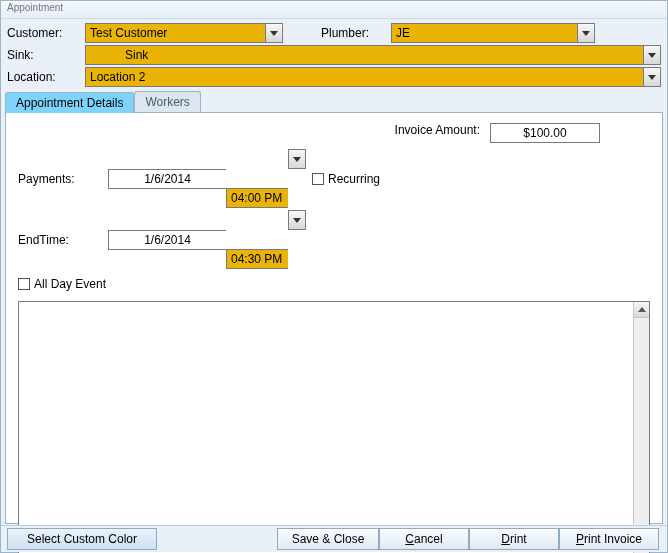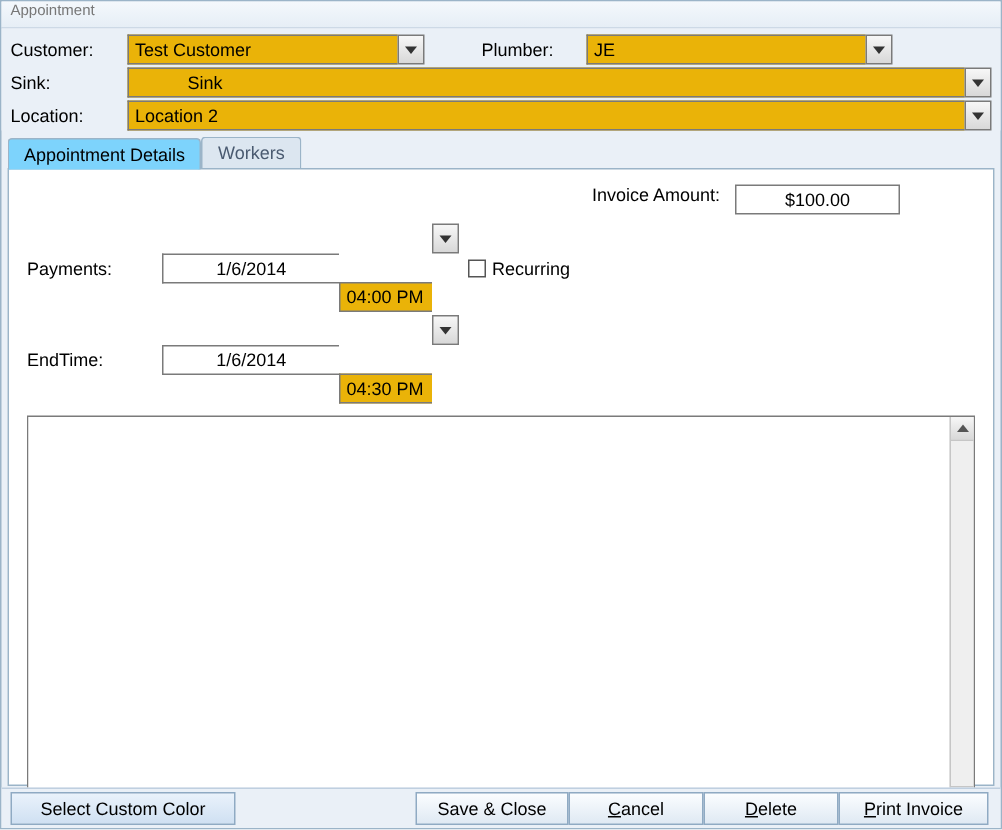--- a/index.html
+++ b/index.html
@@ -116,20 +116,26 @@
         <div class="time-lbl">EndTime:</div>
         <input class="date-input" value="1/6/2014" style="">
         <div class="combo time-combo">
           <input value="04:30 PM" style="">
           <div class="dropbtn">
               <div class="arrow-down"></div>
             </div>
         </div>
       </div>
 
+      <div style="margin-top:8px">
+        <label class="chk">
+          <span class="chkbox"></span>
+          <span>All Day Event</span>
+        </label>
+      </div>
 
       <div class="notes-wrap">
         <textarea class="notes" style=""></textarea>
         <div class="vscroll">
           <div class="sbtn">
               <div class="arrow-up-s"></div>
             </div>
           <div class="sbtn bot">
               <div class="arrow-down-s"></div>
             </div>
@@ -144,21 +150,21 @@
     <div class="spacer"></div>
     <div class="btn" style="width:102px">Save &amp; Close</div>
     <div class="btn" style="width:90px">
         <span></span>
         <span class="mn">C</span>
         <span>ancel</span>
       </div>
     <div class="btn" style="width:90px">
         <span></span>
         <span class="mn">D</span>
-        <span>elete</span>
+        <span>rint</span>
       </div>
     <div class="btn" style="width:100px">
         <span></span>
         <span class="mn">P</span>
         <span>rint Invoice</span>
       </div>
     <div style="width:8px"></div>
   </div>
 </div>
 

